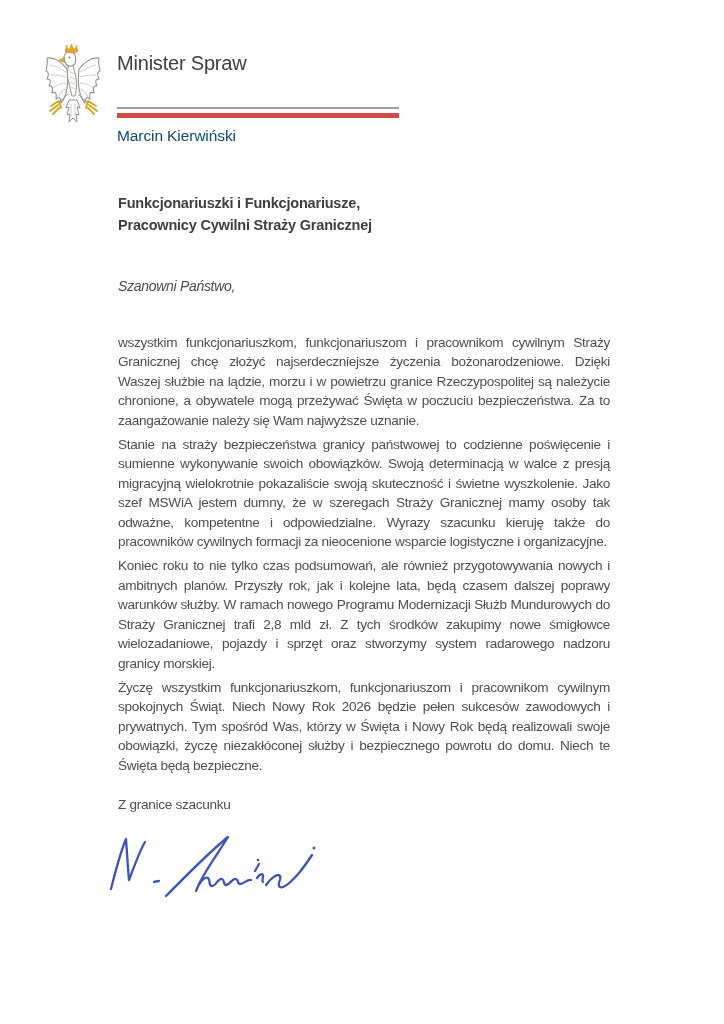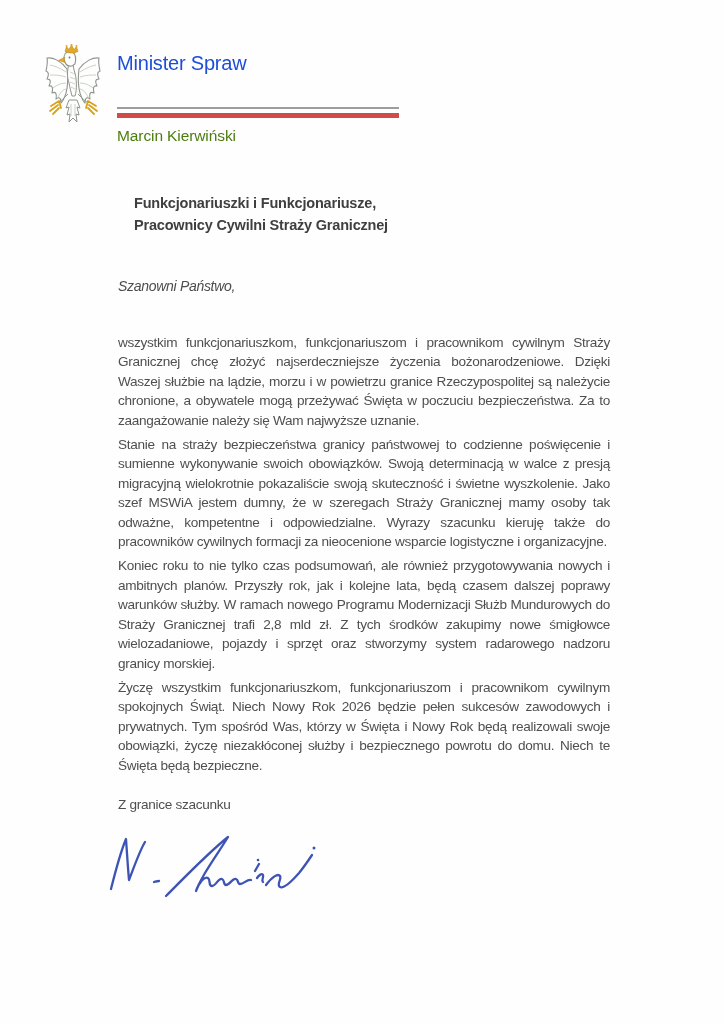--- a/index.html
+++ b/index.html
@@ -10,41 +10,41 @@
     position:relative;
     overflow:hidden;
   }
   .page{position:absolute;inset:0;background:#fefefe;}
 
   
   .emblem{position:absolute;left:44px;top:44px;width:60px;height:92px;}
   .ministry-title{
     position:absolute;left:117px;top:52px;
     font-size:20px;line-height:22.5px;
-    color:#1d4ed8;letter-spacing:-0.2px;font-weight:400;
+    color:#404040;letter-spacing:-0.2px;font-weight:400;
   }
   .flag-line{position:absolute;left:117px;top:107px;width:282px;height:12px;}
   .flag-line .grey{height:2px;background:#9d9d9d;}
   .flag-line .gap{height:4px;background:transparent;}
   .flag-line .red{height:5px;background:#d24b4b;}
   .minister-name{
     position:absolute;left:117px;top:127px;
-    font-size:15.5px;color:#4d7c0f;letter-spacing:-0.1px;
+    font-size:15.5px;color:#0c4a6e;letter-spacing:-0.1px;
   }
 
   
   .letter{
     position:absolute;left:118px;top:193px;width:492px;
     color:#4f4f4f;
     font-size:13.6px;line-height:19.5px;letter-spacing:-0.3px;
   }
   .addressee{
     font-weight:bold;font-size:14.5px;line-height:21.5px;
     color:#3f3f3f;letter-spacing:-0.2px;
-    margin:0 0 41px 16px;
+    margin:0 0 41px 0;
   }
   .salutation{
     font-style:italic;font-size:14px;
     margin:8px 0 36px 0;color:#4c4c4c;
   }
   .letter p.body-par{
     margin:0 0 4.5px 0;
     text-align:justify;
   }
   .closing{margin:20px 0 0 0;}

